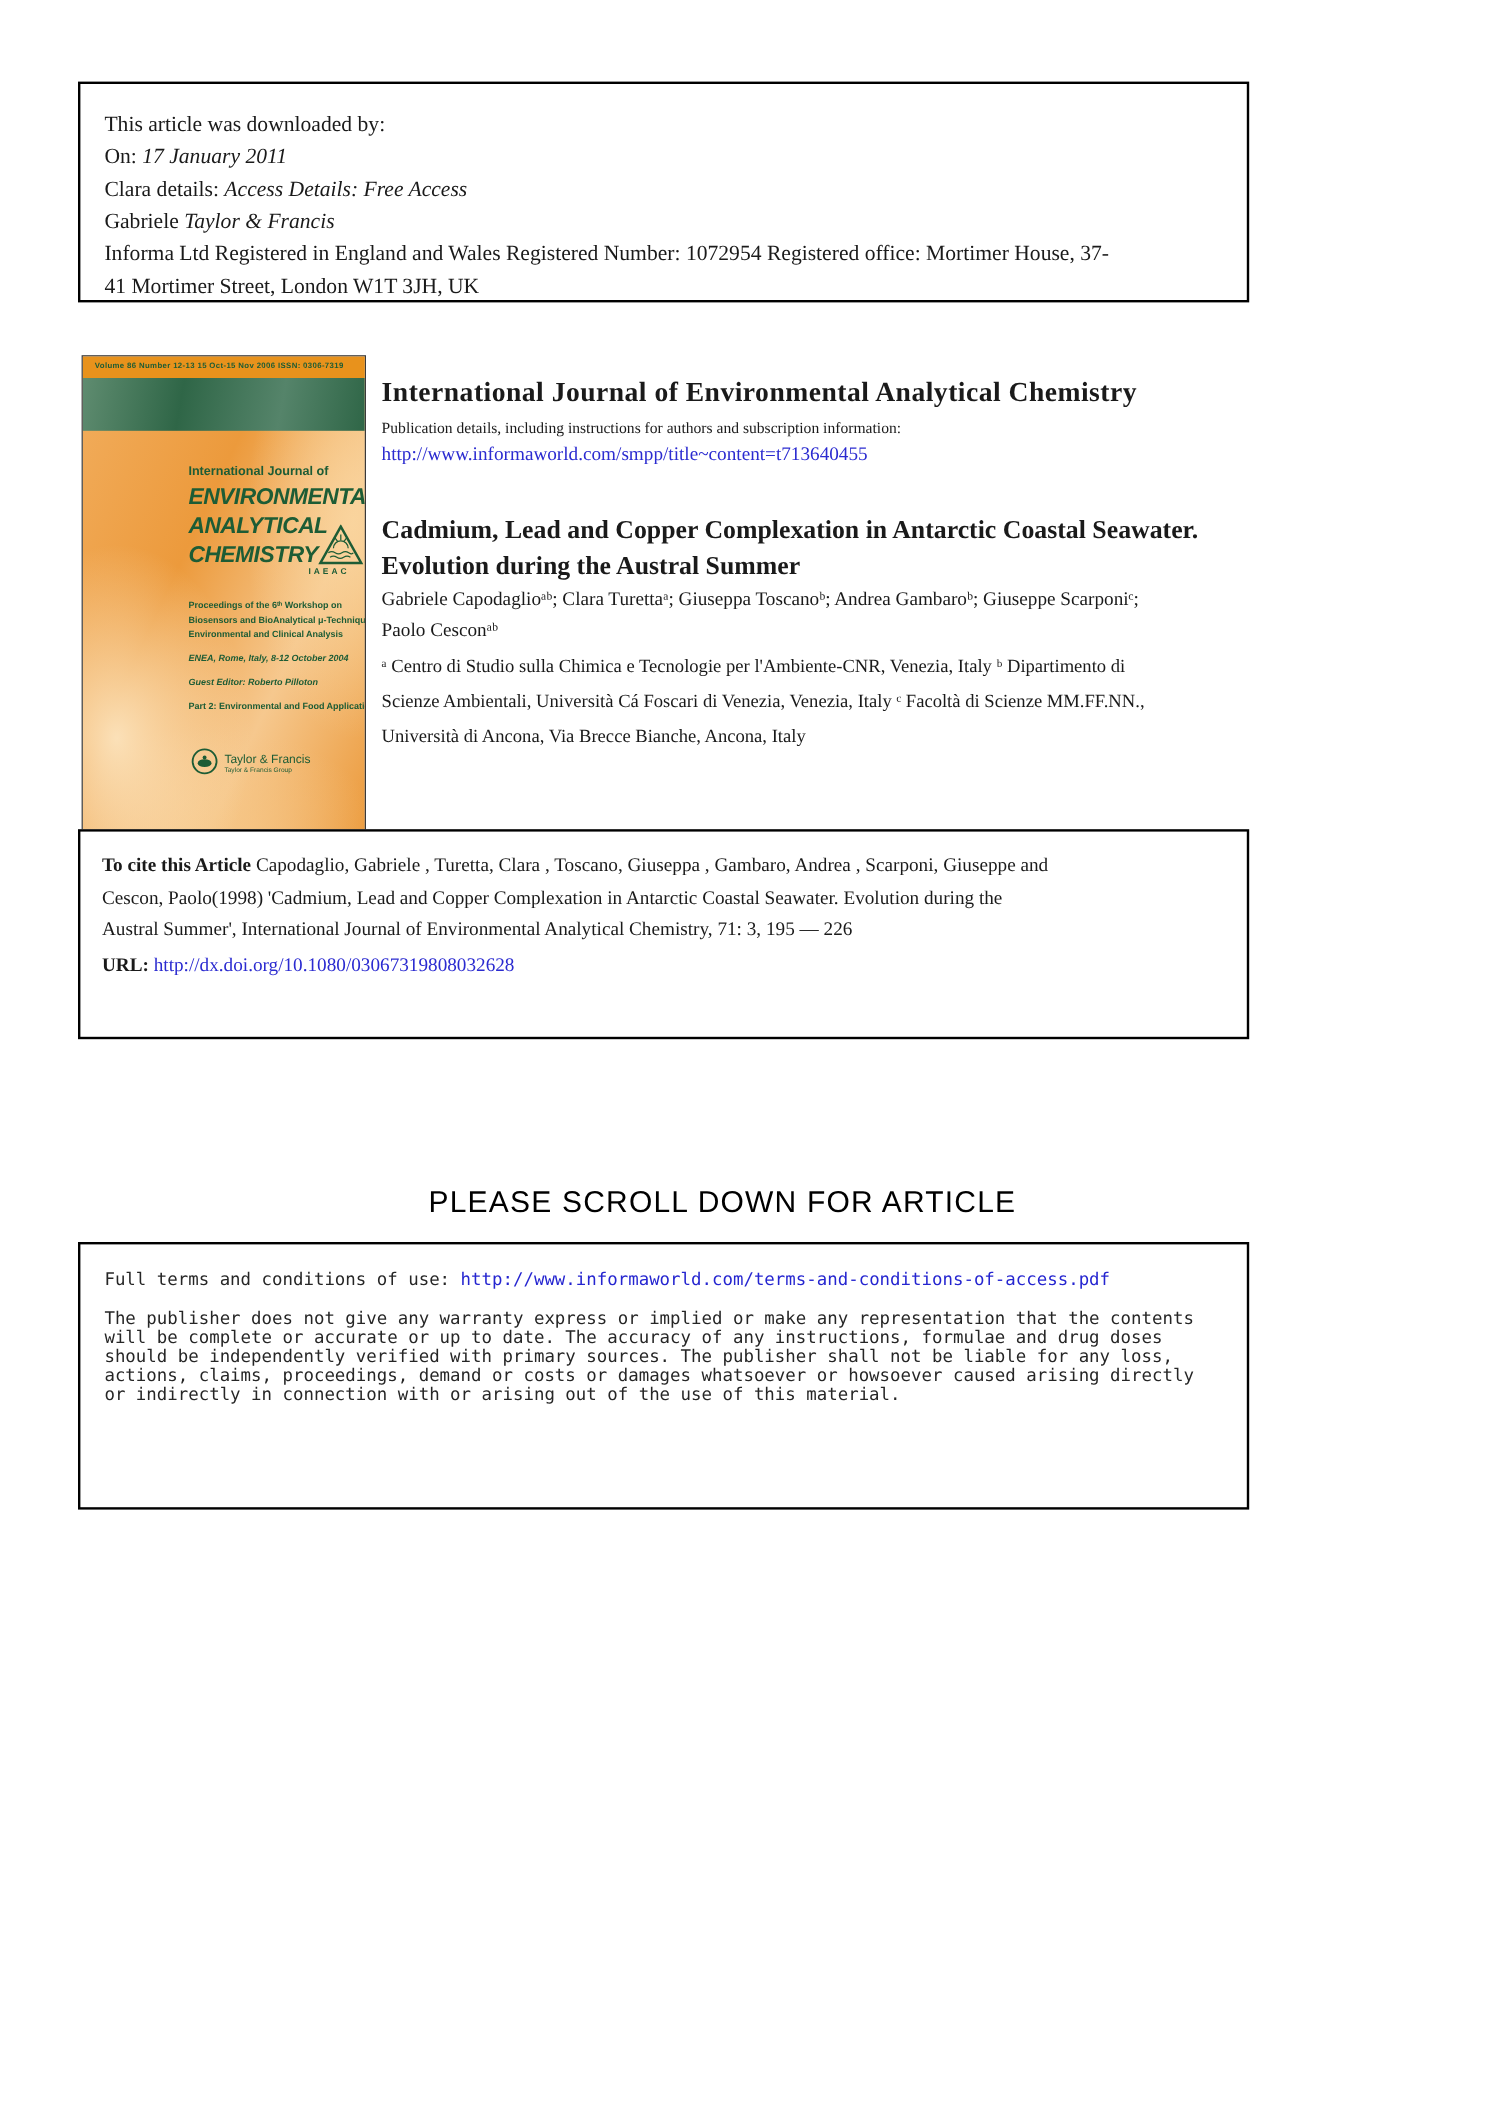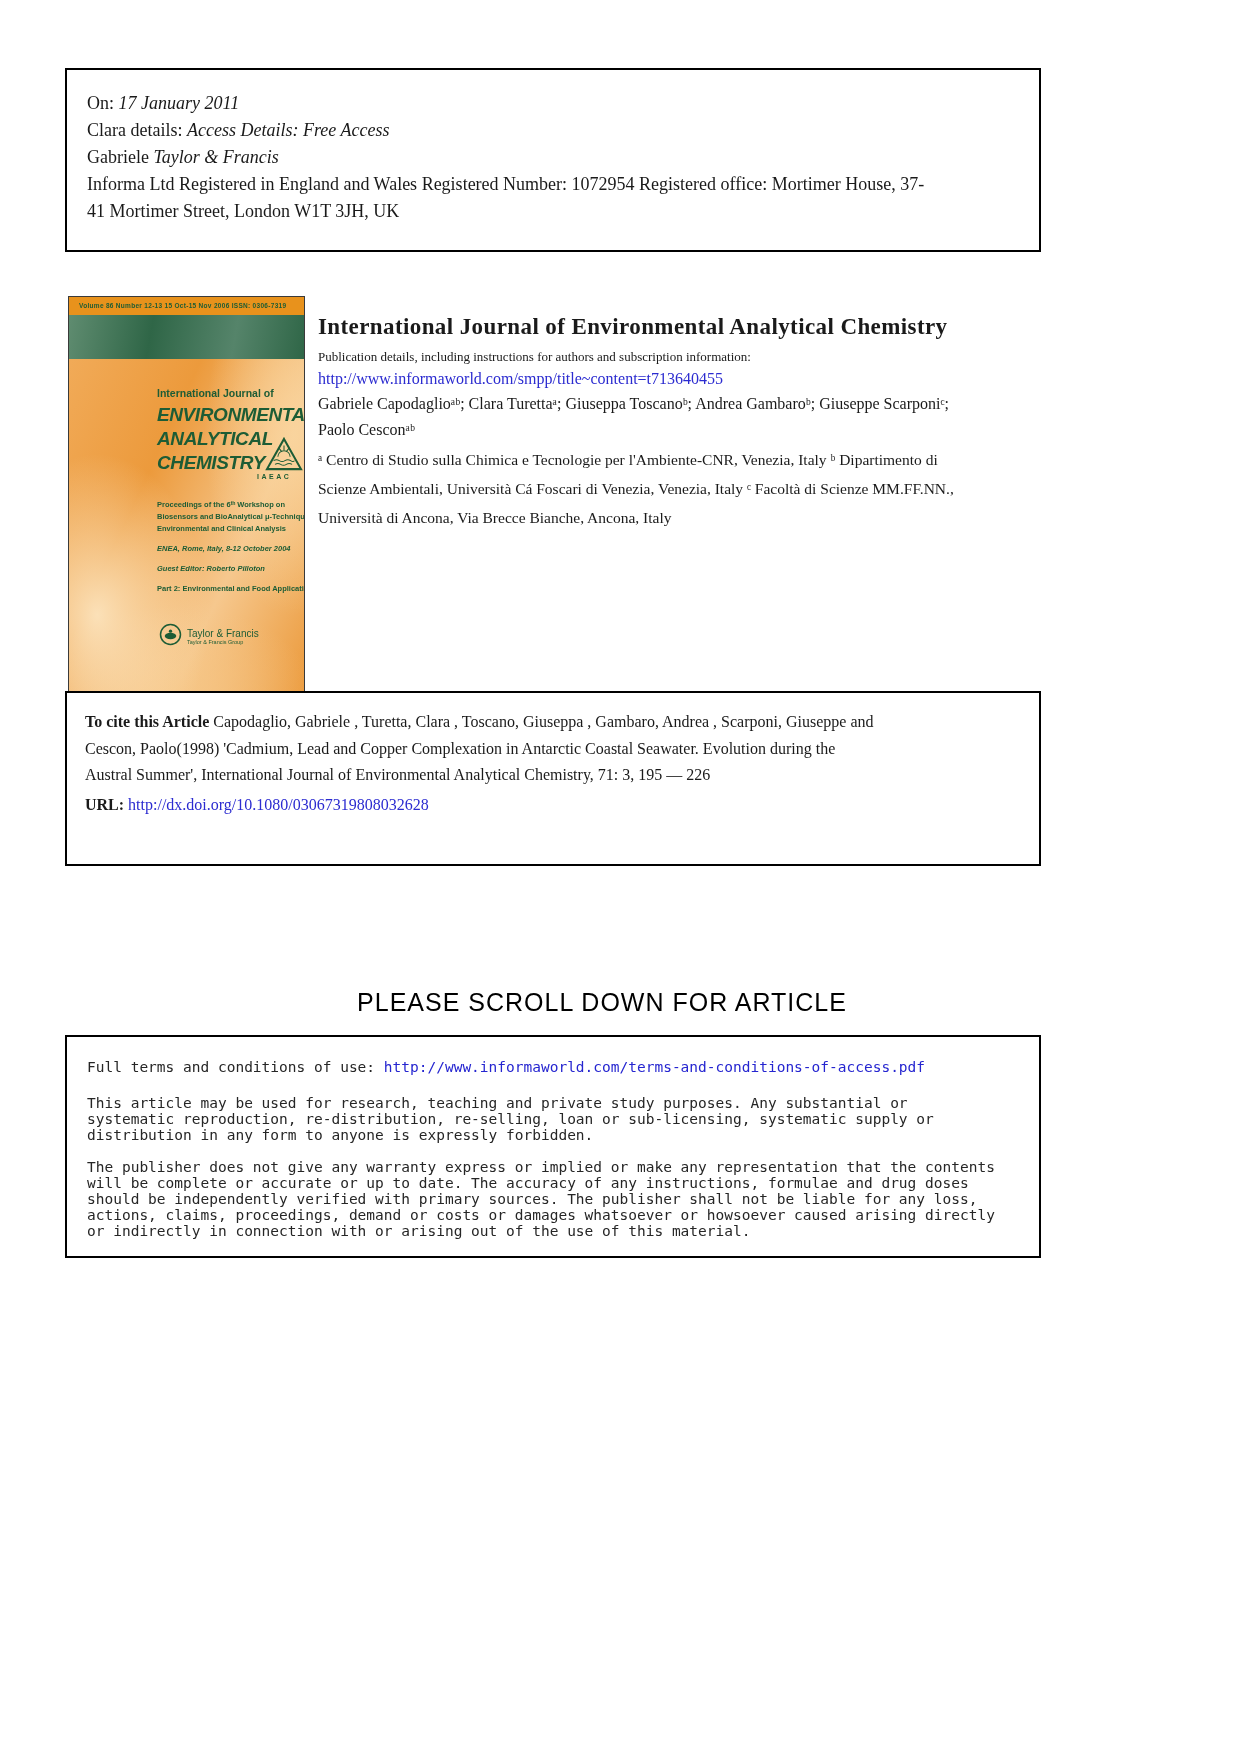--- a/index.html
+++ b/index.html
@@ -74,20 +74,21 @@
   .terms-box a{color:#2525d0;}
   .terms-para1{margin-top:20px;white-space:pre;}
   .terms-para2{margin-top:16px;white-space:pre;}
 </style>
 </head>
 <body>
 
 <div class="page">
 
   <section class="box top-box">
+    <p><span>This article was downloaded by:</span></p>
     <p><span>On: </span><em>17 January 2011</em></p>
     <p><span>Clara details: </span><em>Access Details: Free Access</em></p>
     <p><span>Gabriele </span><em>Taylor &amp; Francis</em></p>
     <p class="pre">Informa Ltd Registered in England and Wales Registered Number: 1072954 Registered office: Mortimer House, 37-
 41 Mortimer Street, London W1T 3JH, UK</p>
   </section>
 
   <div class="cover">
     <div class="cover-masthead">Volume 86   Number 12-13   15 Oct-15 Nov 2006    ISSN: 0306-7319</div>
     <div class="cover-band"></div>
@@ -126,41 +127,40 @@
         <div class="tf-group">Taylor &amp; Francis Group</div>
       </span>
     </div>
     <div class="cover-bottom-strip"></div>
   </div>
 
   <div class="right-col">
     <div class="journal-title">International Journal of Environmental Analytical Chemistry</div>
     <p class="pub-details">Publication details, including instructions for authors and subscription information:</p>
     <p class="pub-url"><a>http://www.informaworld.com/smpp/title~content=t713640455</a></p>
+    <div class="article-title">Cadmium, Lead and Copper Complexation in Antarctic Coastal Seawater.
+Evolution during the Austral Summer</div>
     <div class="authors">Gabriele Capodaglioᵃᵇ; Clara Turettaᵃ; Giuseppa Toscanoᵇ; Andrea Gambaroᵇ; Giuseppe Scarponiᶜ;
 Paolo Cesconᵃᵇ</div>
     <div class="affiliations">ᵃ Centro di Studio sulla Chimica e Tecnologie per l'Ambiente-CNR, Venezia, Italy ᵇ Dipartimento di
 Scienze Ambientali, Università Cá Foscari di Venezia, Venezia, Italy ᶜ Facoltà di Scienze MM.FF.NN.,
 Università di Ancona, Via Brecce Bianche, Ancona, Italy</div>
   </div>
 
   <section class="box cite-box">
     <p class="cite-para"><b>To cite this Article</b><span> Capodaglio, Gabriele , Turetta, Clara , Toscano, Giuseppa , Gambaro, Andrea , Scarponi, Giuseppe and
 Cescon, Paolo(1998) 'Cadmium, Lead and Copper Complexation in Antarctic Coastal Seawater. Evolution during the
 Austral Summer', International Journal of Environmental Analytical Chemistry, 71: 3, 195 — 226</span></p>
     <p class="url-line"><b>URL: </b><a>http://dx.doi.org/10.1080/03067319808032628</a></p>
   </section>
 
   <div class="scroll-notice">PLEASE SCROLL DOWN FOR ARTICLE</div>
 
   <section class="box terms-box">
     <p><span>Full terms and conditions of use: </span><a>http://www.informaworld.com/terms-and-conditions-of-access.pdf</a></p>
-    <p class="terms-para1">This article may be used for research, teaching and private study purposes. Any substantial or
-systematic reproduction, re-distribution, re-selling, loan or sub-licensing, systematic supply or
-distribution in any form to anyone is expressly forbidden.</p>
     <p class="terms-para2">The publisher does not give any warranty express or implied or make any representation that the contents
 will be complete or accurate or up to date. The accuracy of any instructions, formulae and drug doses
 should be independently verified with primary sources. The publisher shall not be liable for any loss,
 actions, claims, proceedings, demand or costs or damages whatsoever or howsoever caused arising directly
 or indirectly in connection with or arising out of the use of this material.</p>
   </section>
 
 </div>
 
 </body></html>

